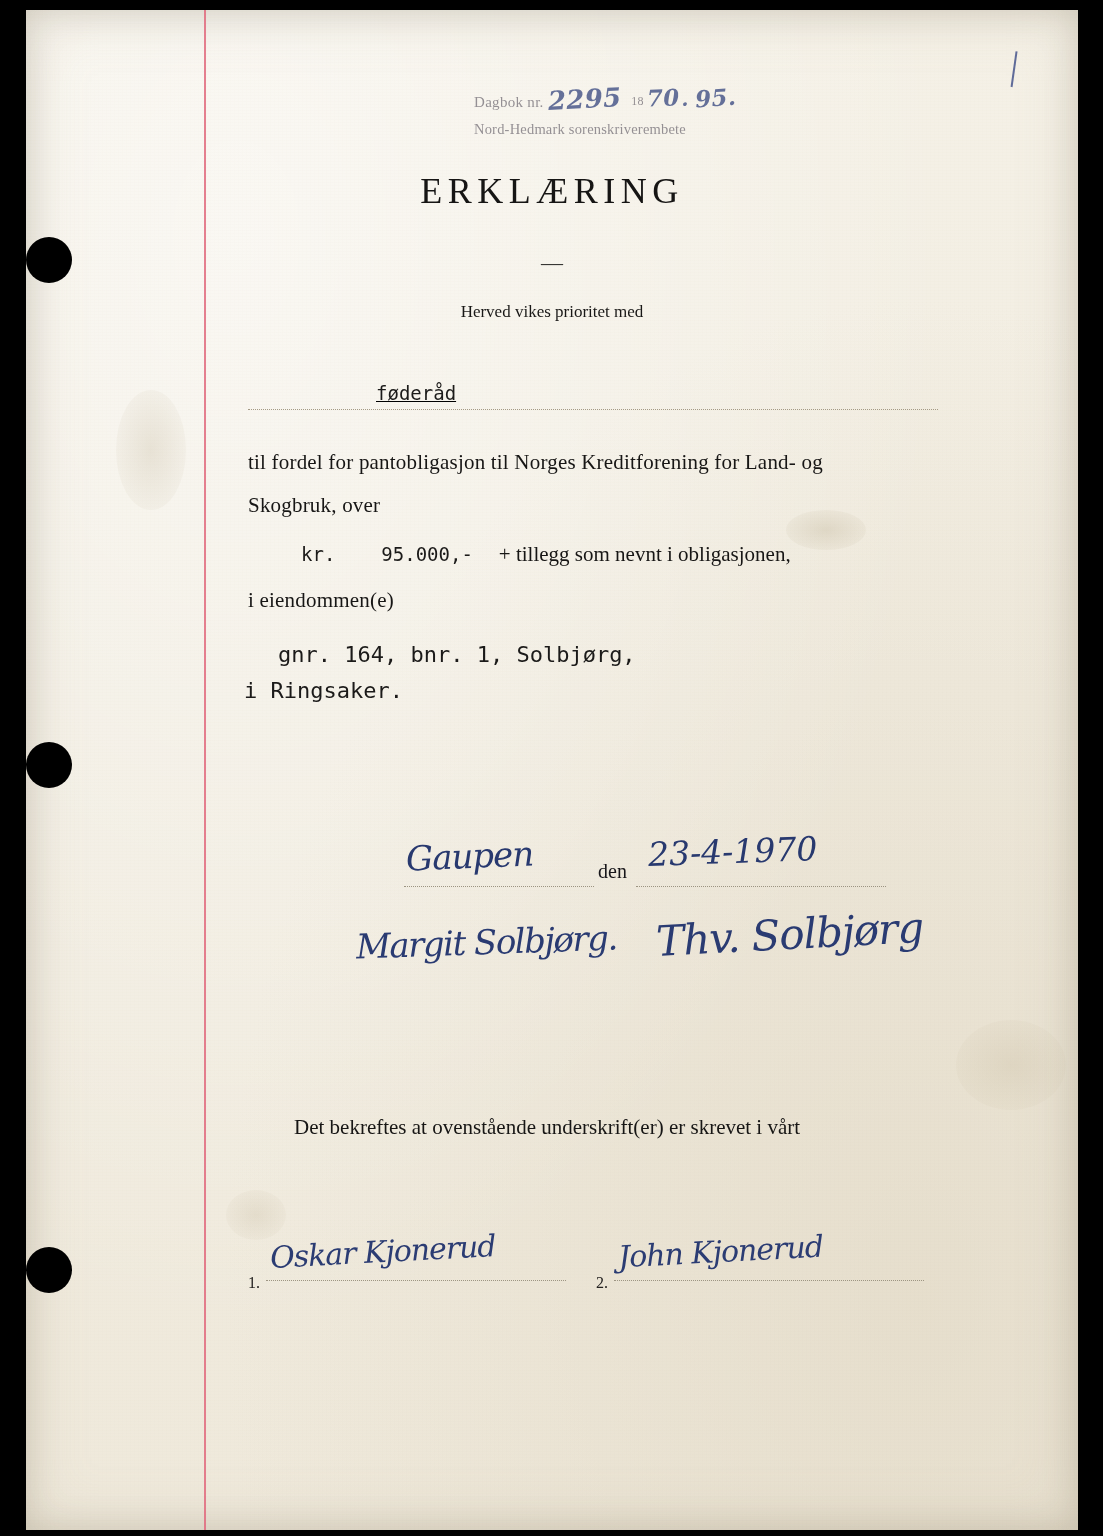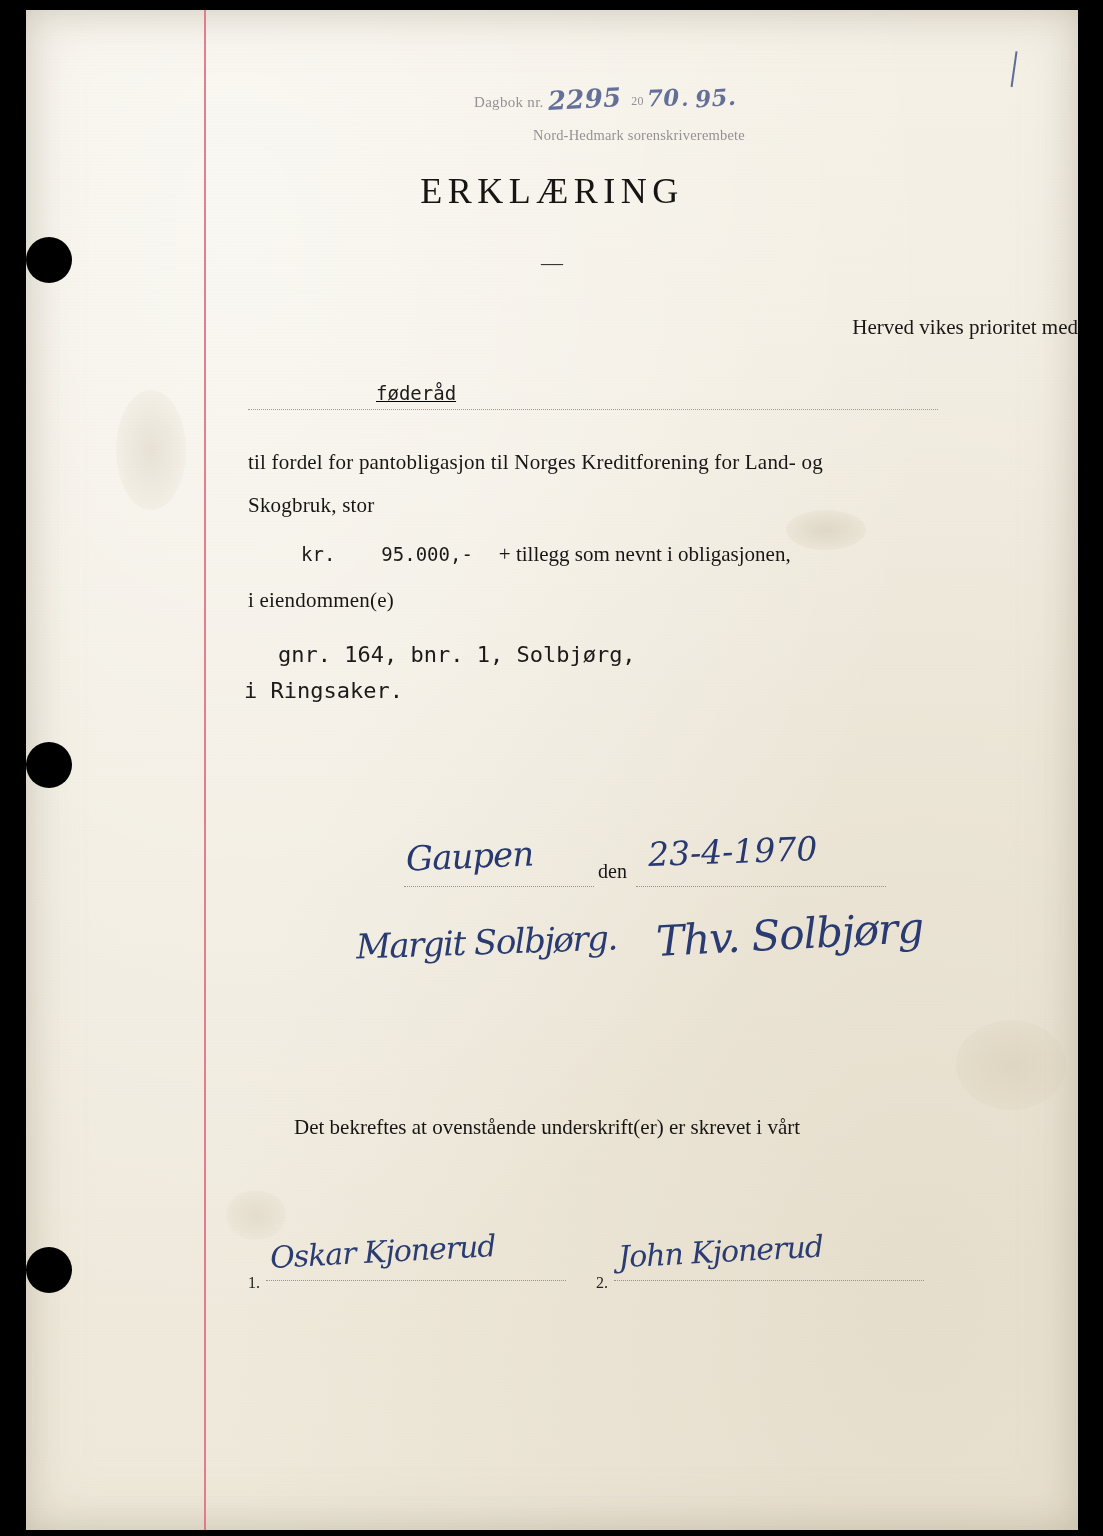--- a/index.html
+++ b/index.html
@@ -81,24 +81,23 @@
     font-size: 15px;
     letter-spacing: 0.3px;
     opacity: 0.72;
   }
   .stamp .row1 {
     display: flex;
     align-items: flex-end;
     white-space: nowrap;
   }
   .stamp .row2 {
-    margin-top: 16px;
+    margin-top: 10px;
     font-size: 14.5px;
     letter-spacing: 0.2px;
-    text-align: center;
   }
   .hand-blue {
     font-family: "DejaVu Serif", serif;
     color: #2d3e7a;
     font-style: italic;
     font-weight: bold;
   }
   .stamp .dagbok-nr {
     font-size: 26px;
     line-height: 0.9;
@@ -153,24 +152,24 @@
     top: 240px;
     width: 1052px;
     text-align: center;
     font-size: 22px;
     color: #2a2a28;
   }
 
   .lead {
     position: absolute;
     left: 0;
-    top: 305px;
+    top: 292px;
     width: 1052px;
-    text-align: right;
-    font-size: 21px;
+    text-align: center;
+    font-size: 17px;
     color: #191817;
   }
 
   
   .fill-line {
     position: absolute;
     left: 222px;
     top: 372px;
     width: 690px;
     text-decoration: underline;
@@ -382,42 +381,42 @@
 
     <div class="smudge sm1"></div>
     <div class="smudge sm2"></div>
     <div class="smudge sm3"></div>
     <div class="smudge sm4"></div>
 
     <div class="stamp">
       <div class="row1">
         <span>Dagbok nr.</span>
         <span class="hand-blue dagbok-nr">2295</span>
-        <span class="yr-prefix">20</span>
+        <span class="yr-prefix">18</span>
         <span class="hand-blue yr">70</span>
         <span class="hand-blue dot">.</span>
         <span class="hand-blue mon">95.</span>
       </div>
       <div class="row2">Nord-Hedmark sorenskriverembete</div>
     </div>
 
     <div class="tick"></div>
 
     <div class="title">ERKLÆRING</div>
     <div class="dash">—</div>
 
     <div class="lead">Herved vikes prioritet med</div>
 
     <div class="fill-line">
       <div class="val">føderåd</div>
       <div class="rule"></div>
     </div>
 
     <div class="body-line l1">til fordel for pantobligasjon til Norges Kreditforening for Land- og</div>
-    <div class="body-line l2">Skogbruk, stor</div>
+    <div class="body-line l2">Skogbruk, over</div>
 
     <div class="amount-row">
       <span class="kr">kr.</span>
       <span class="sum">95.000,-</span>
       <span class="tail">+ tillegg som nevnt i obligasjonen,</span>
     </div>
 
     <div class="body-line l3">i eiendommen(e)</div>
 
     <div class="mono-line m1">gnr. 164, bnr. 1, Solbjørg,</div>

